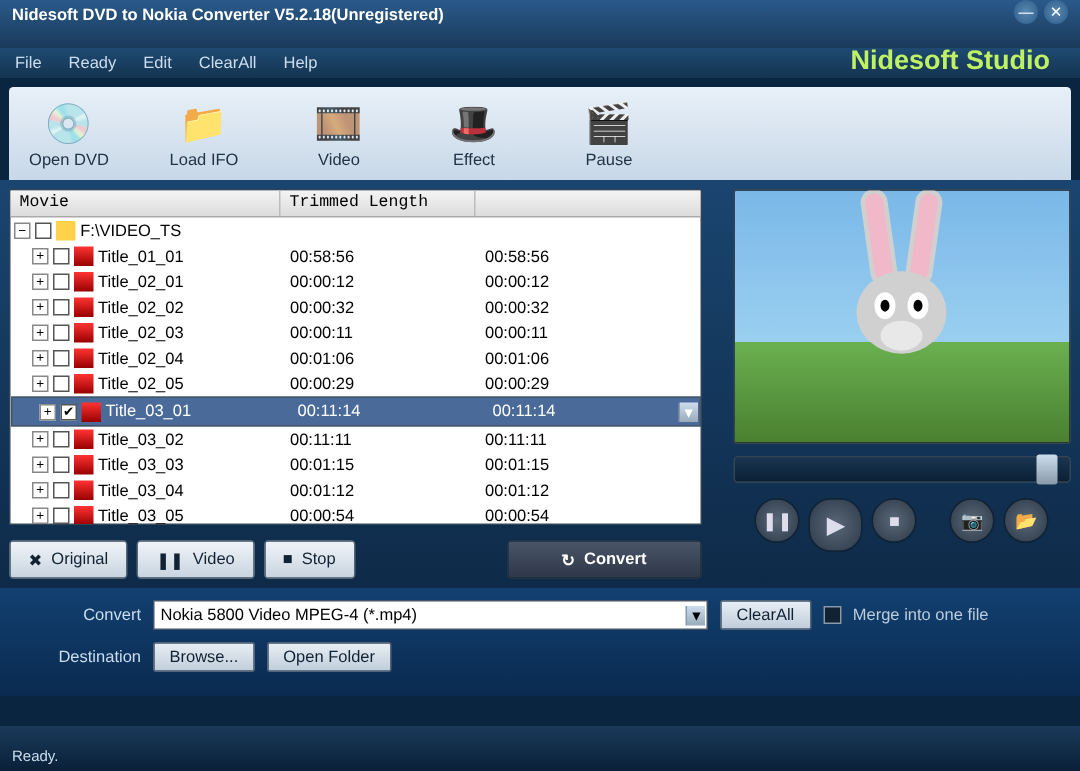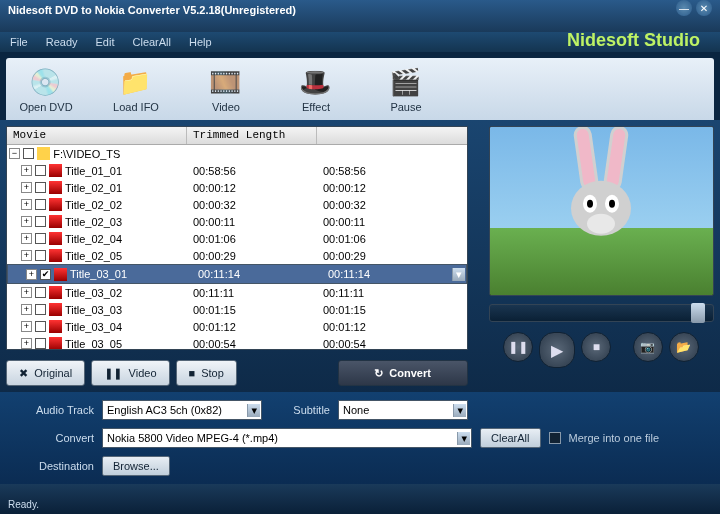--- a/index.html
+++ b/index.html
@@ -265,37 +265,28 @@
       <div class="pbtn">■</div>
       <div style="width:10px"></div>
       <div class="pbtn">📷</div>
       <div class="pbtn">📂</div>
     </div>
   </div>
 </div>
 
 <div class="bottom">
   <div class="frow">
-    <label>Audio Track</label>
-    <div class="sel" style="width:160px">
-        <span>English AC3 5ch (0x82)</span>
-      </div>
-    <label style="width:60px">Subtitle</label>
-    <div class="sel" style="width:130px">
-        <span>None</span>
-      </div>
-  </div>
-  <div class="frow">
     <label>Convert</label>
     <div class="sel" style="width:370px">
         <span>Nokia 5800 Video MPEG-4 (*.mp4)</span>
       </div>
     <div class="sbtn">ClearAll</div>
     <div class="mchk"></div>
     <span>Merge into one file</span>
   </div>
   <div class="frow">
     <label>Destination</label>
     <div class="sbtn">Browse...</div>
+    <div class="sbtn">Open Folder</div>
   </div>
 </div>
 
 <div class="status">Ready.</div>
 
 </body></html>

